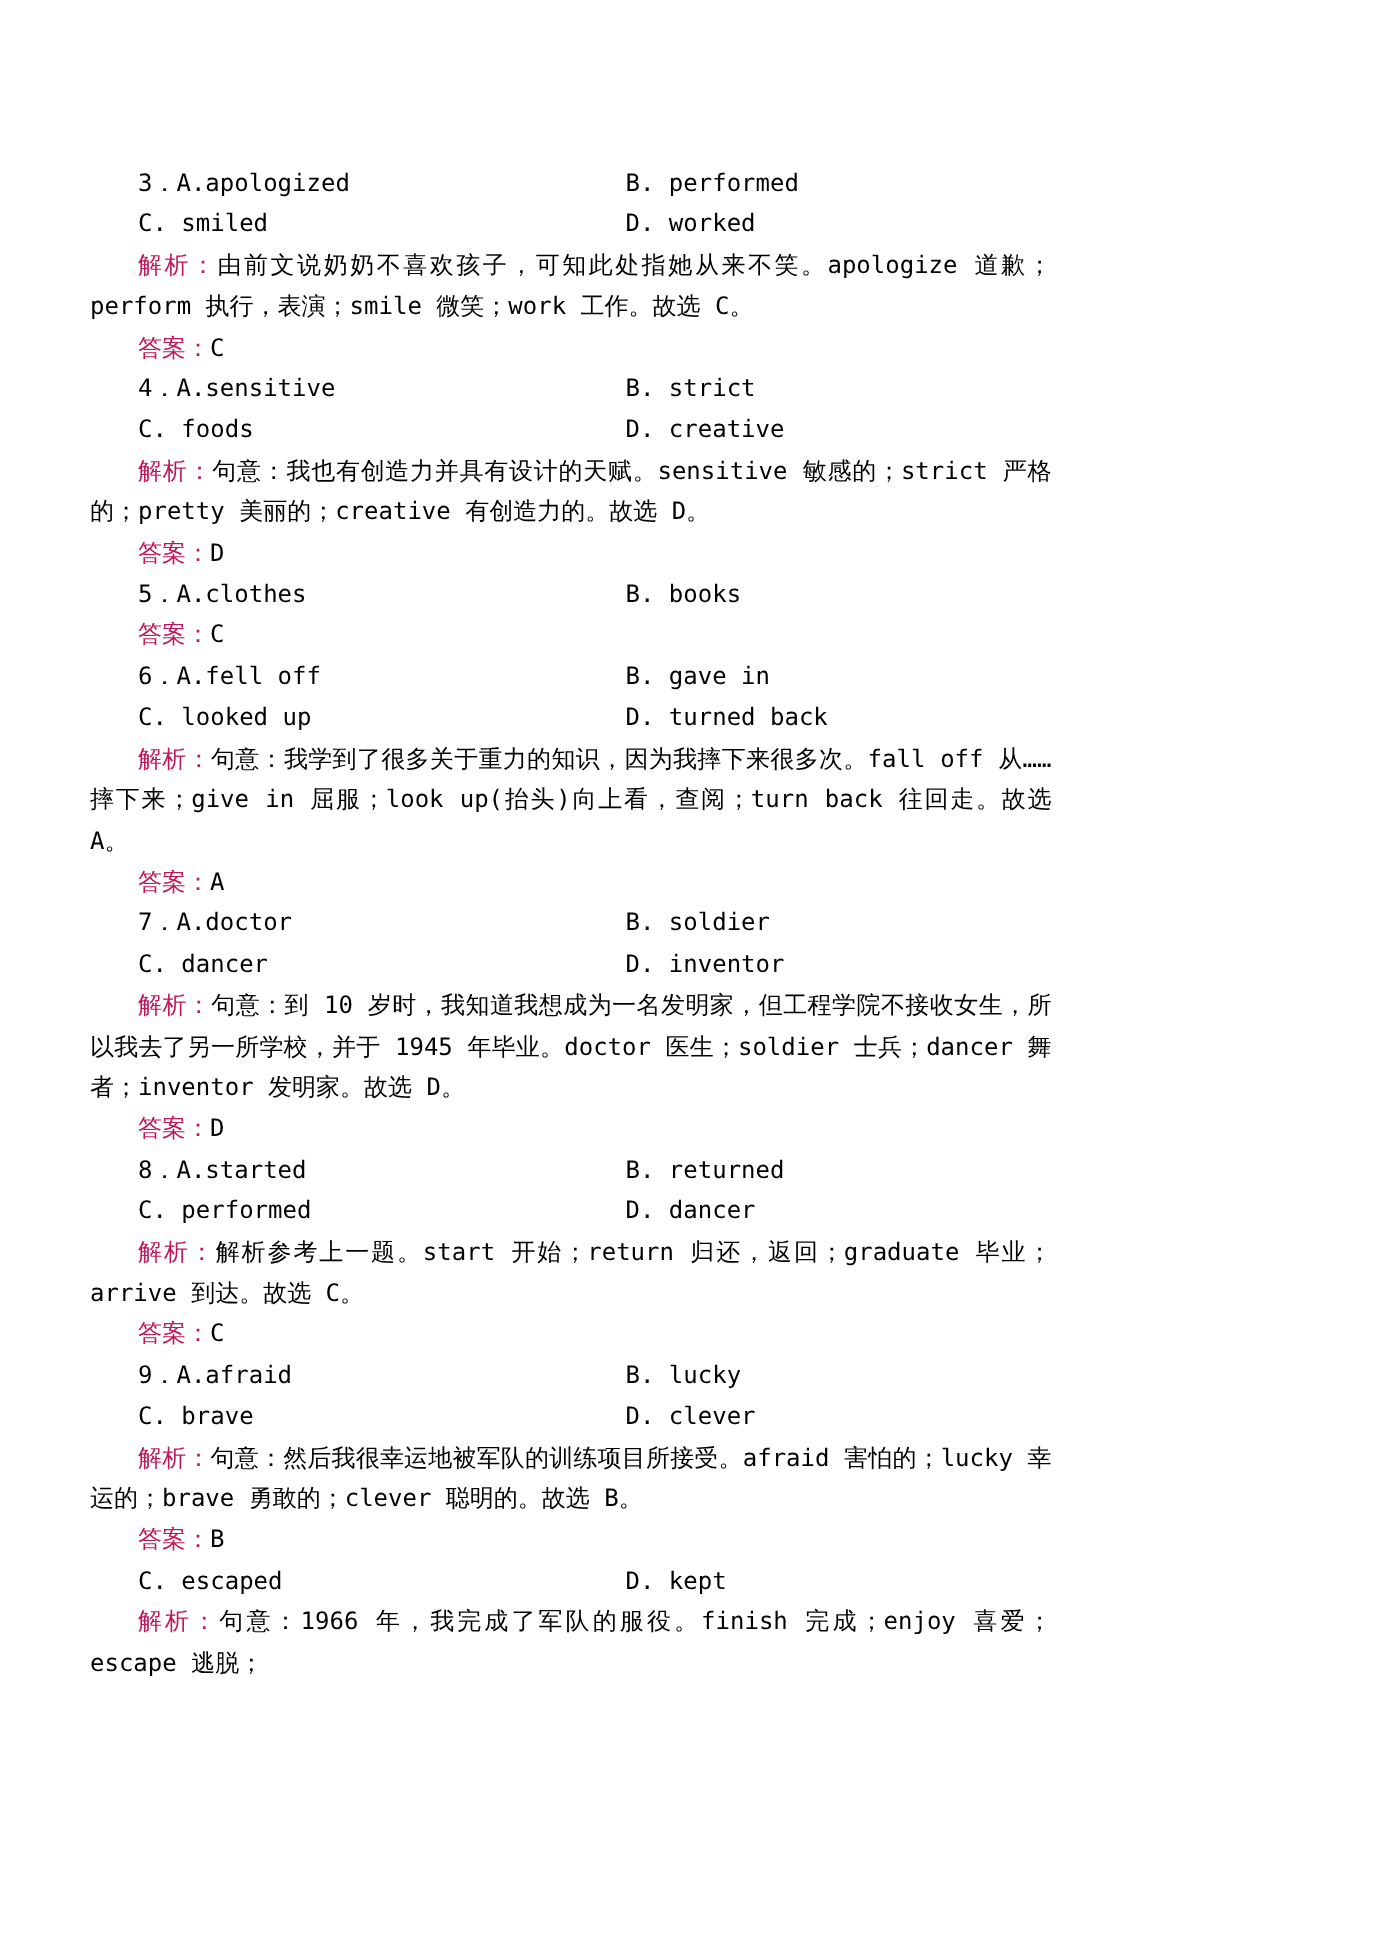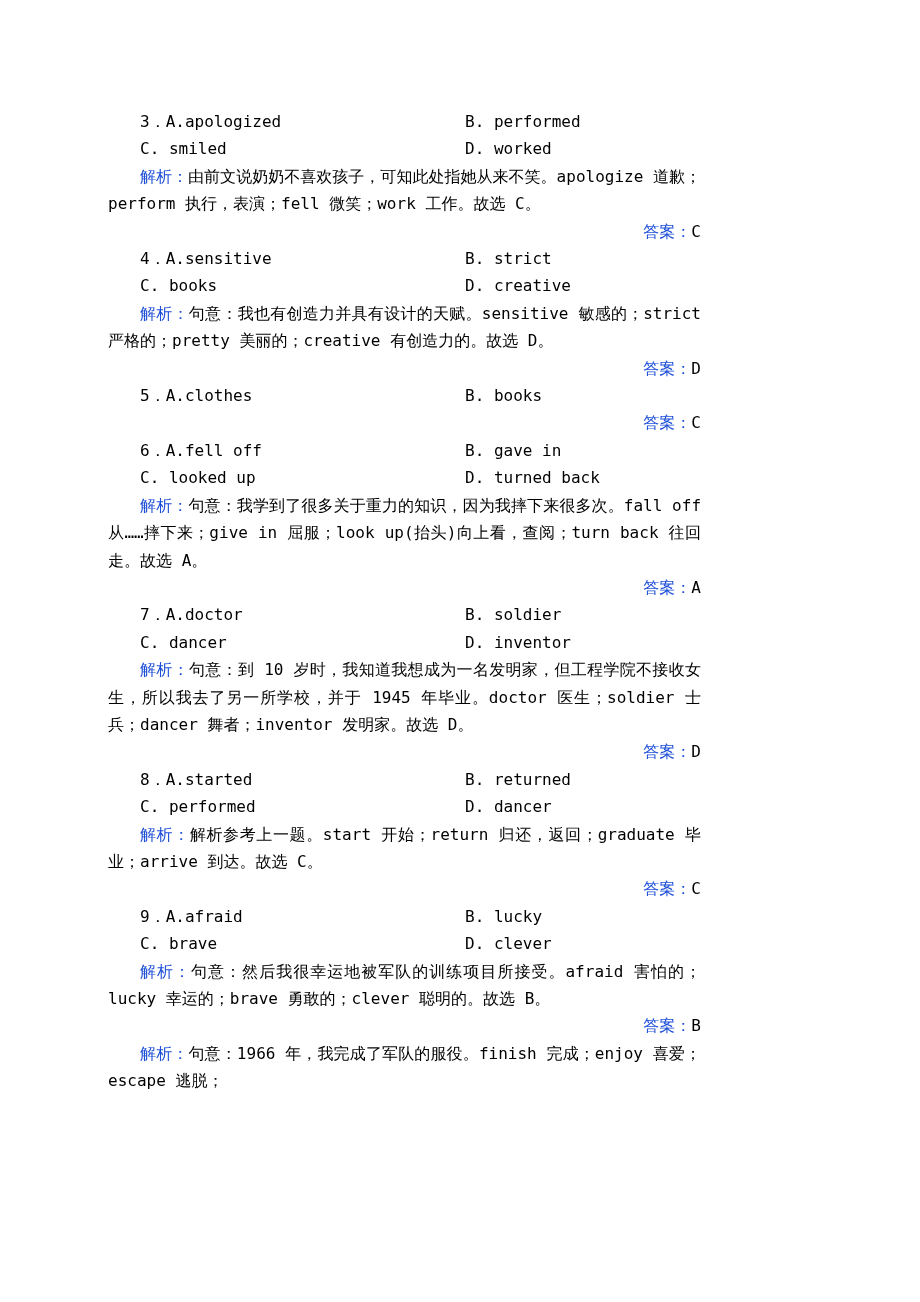--- a/index.html
+++ b/index.html
@@ -13,62 +13,62 @@
     overflow: hidden;
     font-family: "DejaVu Sans Mono", "Liberation Mono", monospace;
     font-size: 16px;
     line-height: 27.4px;
     color: #000000;
   }
   .page {
     box-sizing: border-box;
     width: 836px;
     height: 1302px;
-    padding: 108px 135px 20px 108px;
+    padding: 108px 135px 20px 60px;
   }
-  p { margin: 0; text-align: right; }
+  p { margin: 0; }
   .option-row {
     padding-left: 32px;
     white-space: nowrap;
   }
   .col-a {
     display: inline-block;
     width: 325px;
   }
   .analysis {
     text-indent: 32px;
     text-align: justify;
   }
   .answer-line {
     padding-left: 32px;
   }
-  .red { color: #1d4ed8; }
+  .red { color: #be185d; }
 </style>
 </head>
 <body>
 
 <div class="page">
 
   <section>
     <div class="option-row">
       <span class="col-a">3．A.apologized</span><span class="col-b">B. performed</span>
     </div>
     <div class="option-row">
       <span class="col-a">C. smiled</span><span class="col-b">D. worked</span>
     </div>
-    <p class="analysis"><span class="red">解析：</span><span>由前文说奶奶不喜欢孩子，可知此处指她从来不笑。apologize 道歉；perform 执行，表演；fell 微笑；work 工作。故选 C。</span></p>
+    <p class="analysis"><span class="red">解析：</span><span>由前文说奶奶不喜欢孩子，可知此处指她从来不笑。apologize 道歉；perform 执行，表演；smile 微笑；work 工作。故选 C。</span></p>
     <p class="answer-line"><span class="red">答案：</span><span>C</span></p>
   </section>
 
   <section>
     <div class="option-row">
       <span class="col-a">4．A.sensitive</span><span class="col-b">B. strict</span>
     </div>
     <div class="option-row">
-      <span class="col-a">C. books</span><span class="col-b">D. creative</span>
+      <span class="col-a">C. foods</span><span class="col-b">D. creative</span>
     </div>
     <p class="analysis"><span class="red">解析：</span><span>句意：我也有创造力并具有设计的天赋。sensitive 敏感的；strict 严格的；pretty 美丽的；creative 有创造力的。故选 D。</span></p>
     <p class="answer-line"><span class="red">答案：</span><span>D</span></p>
   </section>
 
   <section>
     <div class="option-row">
       <span class="col-a">5．A.clothes</span><span class="col-b">B. books</span>
     </div>
     <p class="answer-line"><span class="red">答案：</span><span>C</span></p>
@@ -112,16 +112,19 @@
       <span class="col-a">9．A.afraid</span><span class="col-b">B. lucky</span>
     </div>
     <div class="option-row">
       <span class="col-a">C. brave</span><span class="col-b">D. clever</span>
     </div>
     <p class="analysis"><span class="red">解析：</span><span>句意：然后我很幸运地被军队的训练项目所接受。afraid 害怕的；lucky 幸运的；brave 勇敢的；clever 聪明的。故选 B。</span></p>
     <p class="answer-line"><span class="red">答案：</span><span>B</span></p>
   </section>
 
   <section>
+    <div class="option-row">
+      <span class="col-a">C. escaped</span><span class="col-b">D. kept</span>
+    </div>
     <p class="analysis"><span class="red">解析：</span><span>句意：1966 年，我完成了军队的服役。finish 完成；enjoy 喜爱；escape 逃脱；</span></p>
   </section>
 
 </div>
 
 </body></html>

